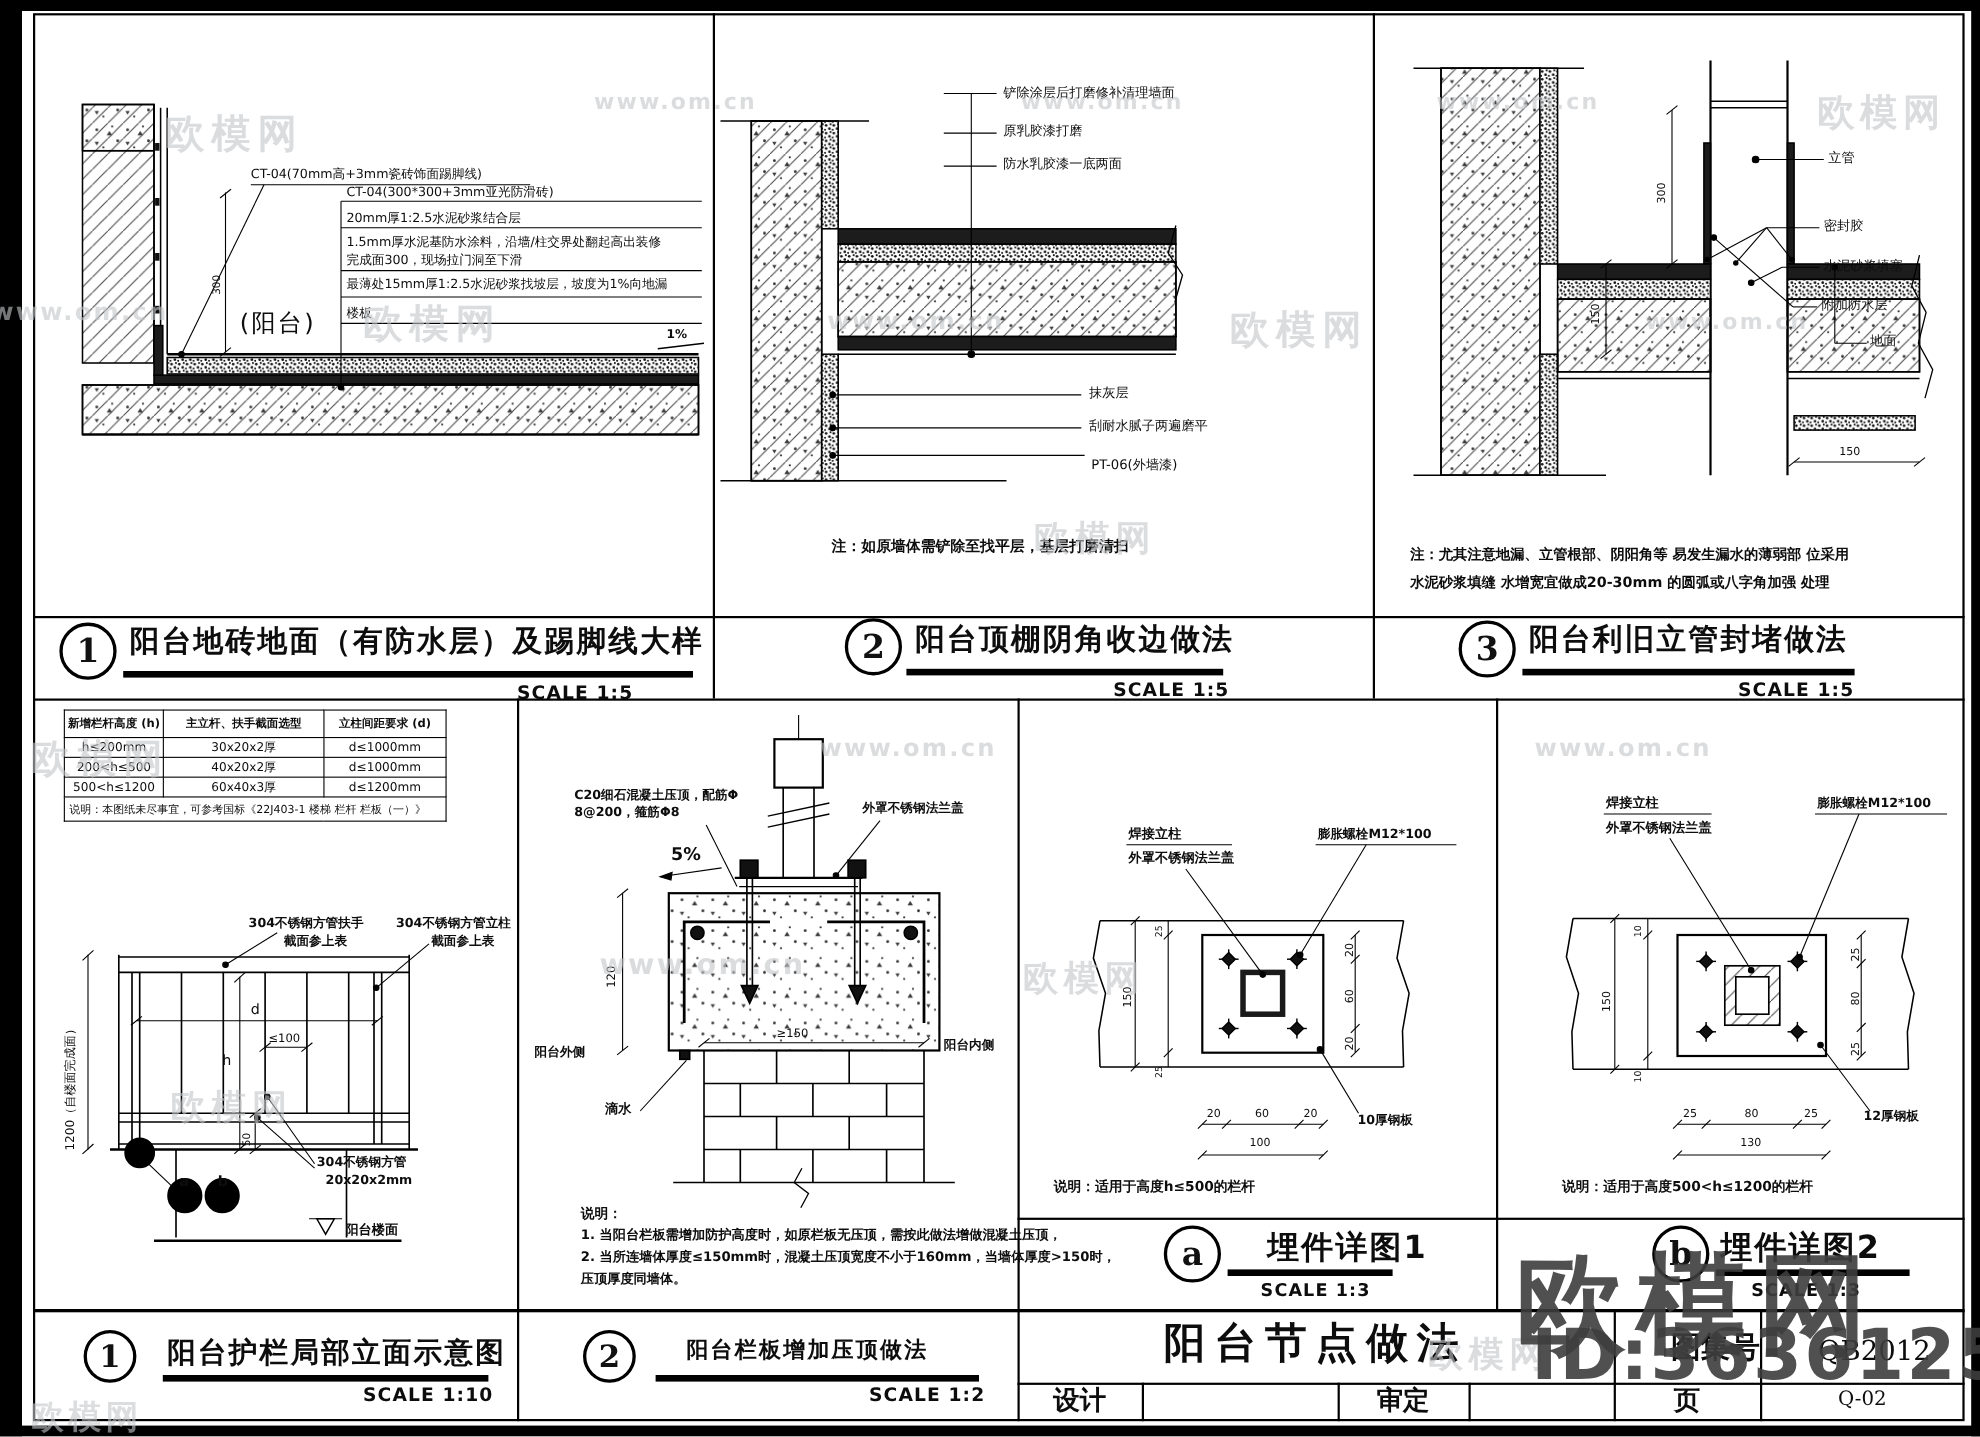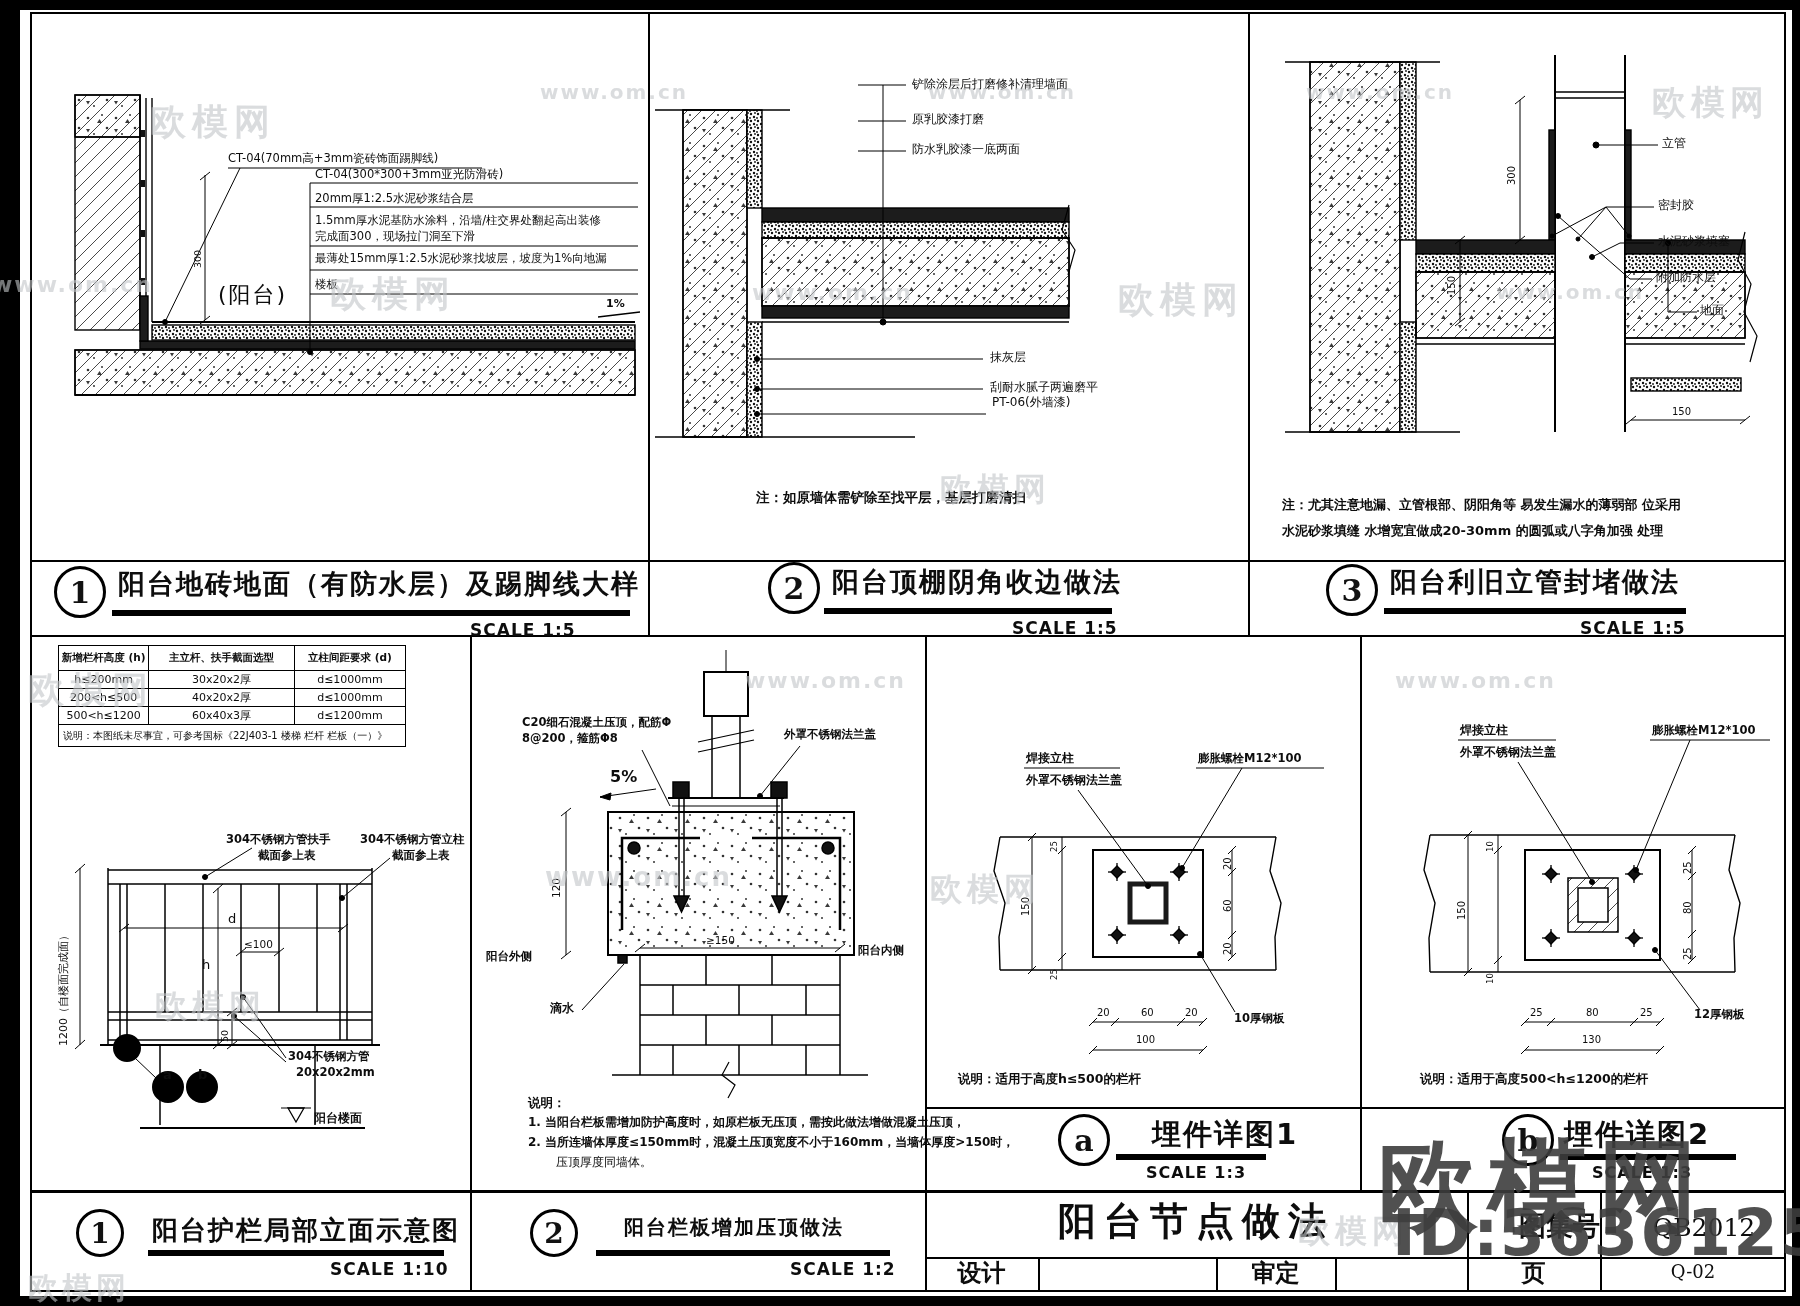--- a/index.html
+++ b/index.html
@@ -496,21 +496,21 @@
 <div class="lb" style="left:315px;top:278px;font-size:11.5px;">楼板</div>
 <div class="lb" style="left:218px;top:282px;font-size:22px;letter-spacing:2px;">(阳台)</div>
 <div class="lb" style="left:606px;top:298px;font-size:11px;font-weight:bold;">1%</div>
 <div class="lb rot" style="left:193px;top:268px;font-size:9.5px;">300</div>
 
 <div class="lb" style="left:912px;top:78px;font-size:12px;">铲除涂层后打磨修补清理墙面</div>
 <div class="lb" style="left:912px;top:113px;font-size:12px;">原乳胶漆打磨</div>
 <div class="lb" style="left:912px;top:143px;font-size:12px;">防水乳胶漆一底两面</div>
 <div class="lb" style="left:990px;top:351px;font-size:12px;">抹灰层</div>
 <div class="lb" style="left:990px;top:381px;font-size:12px;">刮耐水腻子两遍磨平</div>
-<div class="lb" style="left:992px;top:396px;font-size:12px;text-align:center;">PT-06(外墙漆)</div>
+<div class="lb" style="left:992px;top:416px;font-size:12px;text-align:center;">PT-06(外墙漆)</div>
 <div class="lb" style="left:756px;top:490px;font-size:13.5px;font-weight:bold;">注：如原墙体需铲除至找平层，基层打磨清扫</div>
 
 <div class="lb" style="left:1662px;top:137px;font-size:12px;">立管</div>
 <div class="lb" style="left:1658px;top:199px;font-size:12px;">密封胶</div>
 <div class="lb" style="left:1658px;top:235px;font-size:12px;">水泥砂浆填塞</div>
 <div class="lb" style="left:1656px;top:271px;font-size:12px;">附加防水层</div>
 <div class="lb" style="left:1700px;top:304px;font-size:12px;">地面</div>
 <div class="lb rot" style="left:1506px;top:185px;font-size:10px;">300</div>
 <div class="lb rot" style="left:1446px;top:295px;font-size:10px;">150</div>
 <div class="lb" style="left:1672px;top:406px;font-size:10px;">150</div>
@@ -566,21 +566,21 @@
 <div class="lb" style="left:784px;top:728px;font-size:11.5px;font-weight:bold;">外罩不锈钢法兰盖</div>
 <div class="lb" style="left:610px;top:768px;font-size:16px;font-weight:bold;">5%</div>
 <div class="lb rot" style="left:550px;top:898px;font-size:10.5px;">120</div>
 <div class="lb" style="left:706px;top:934px;font-size:10.5px;">≥150</div>
 <div class="lb" style="left:486px;top:950px;font-size:11.5px;font-weight:bold;">阳台外侧</div>
 <div class="lb" style="left:858px;top:944px;font-size:11.5px;font-weight:bold;">阳台内侧</div>
 <div class="lb" style="left:550px;top:1002px;font-size:12px;font-weight:bold;">滴水</div>
 <div class="lb" style="left:528px;top:1096px;font-size:12.5px;font-weight:bold;">说明：</div>
 <div class="lb" style="left:528px;top:1116px;font-size:12px;font-weight:bold;">1. 当阳台栏板需增加防护高度时，如原栏板无压顶，需按此做法增做混凝土压顶，</div>
 <div class="lb" style="left:528px;top:1136px;font-size:12px;font-weight:bold;">2. 当所连墙体厚度≤150mm时，混凝土压顶宽度不小于160mm，当墙体厚度&gt;150时，</div>
-<div class="lb" style="left:528px;top:1156px;font-size:12px;font-weight:normal;margin-left:28px;">压顶厚度同墙体。</div>
+<div class="lb" style="left:528px;top:1156px;font-size:12px;font-weight:bold;">压顶厚度同墙体。</div>
 
 <div class="lb" style="left:1026px;top:752px;font-size:12px;font-weight:bold;">焊接立柱</div>
 <div class="lb" style="left:1026px;top:774px;font-size:12px;font-weight:bold;">外罩不锈钢法兰盖</div>
 <div class="lb" style="left:1198px;top:752px;font-size:11.5px;font-weight:bold;">膨胀螺栓M12*100</div>
 <div class="lb" style="left:1234px;top:1012px;font-size:11.5px;font-weight:bold;">10厚钢板</div>
 <div class="lb" style="left:1097px;top:1007px;font-size:10px;">20</div>
 <div class="lb" style="left:1141px;top:1007px;font-size:10px;">60</div>
 <div class="lb" style="left:1185px;top:1007px;font-size:10px;">20</div>
 <div class="lb" style="left:1136px;top:1034px;font-size:10px;">100</div>
 <div class="lb rot" style="left:1222px;top:870px;font-size:10px;">20</div>

